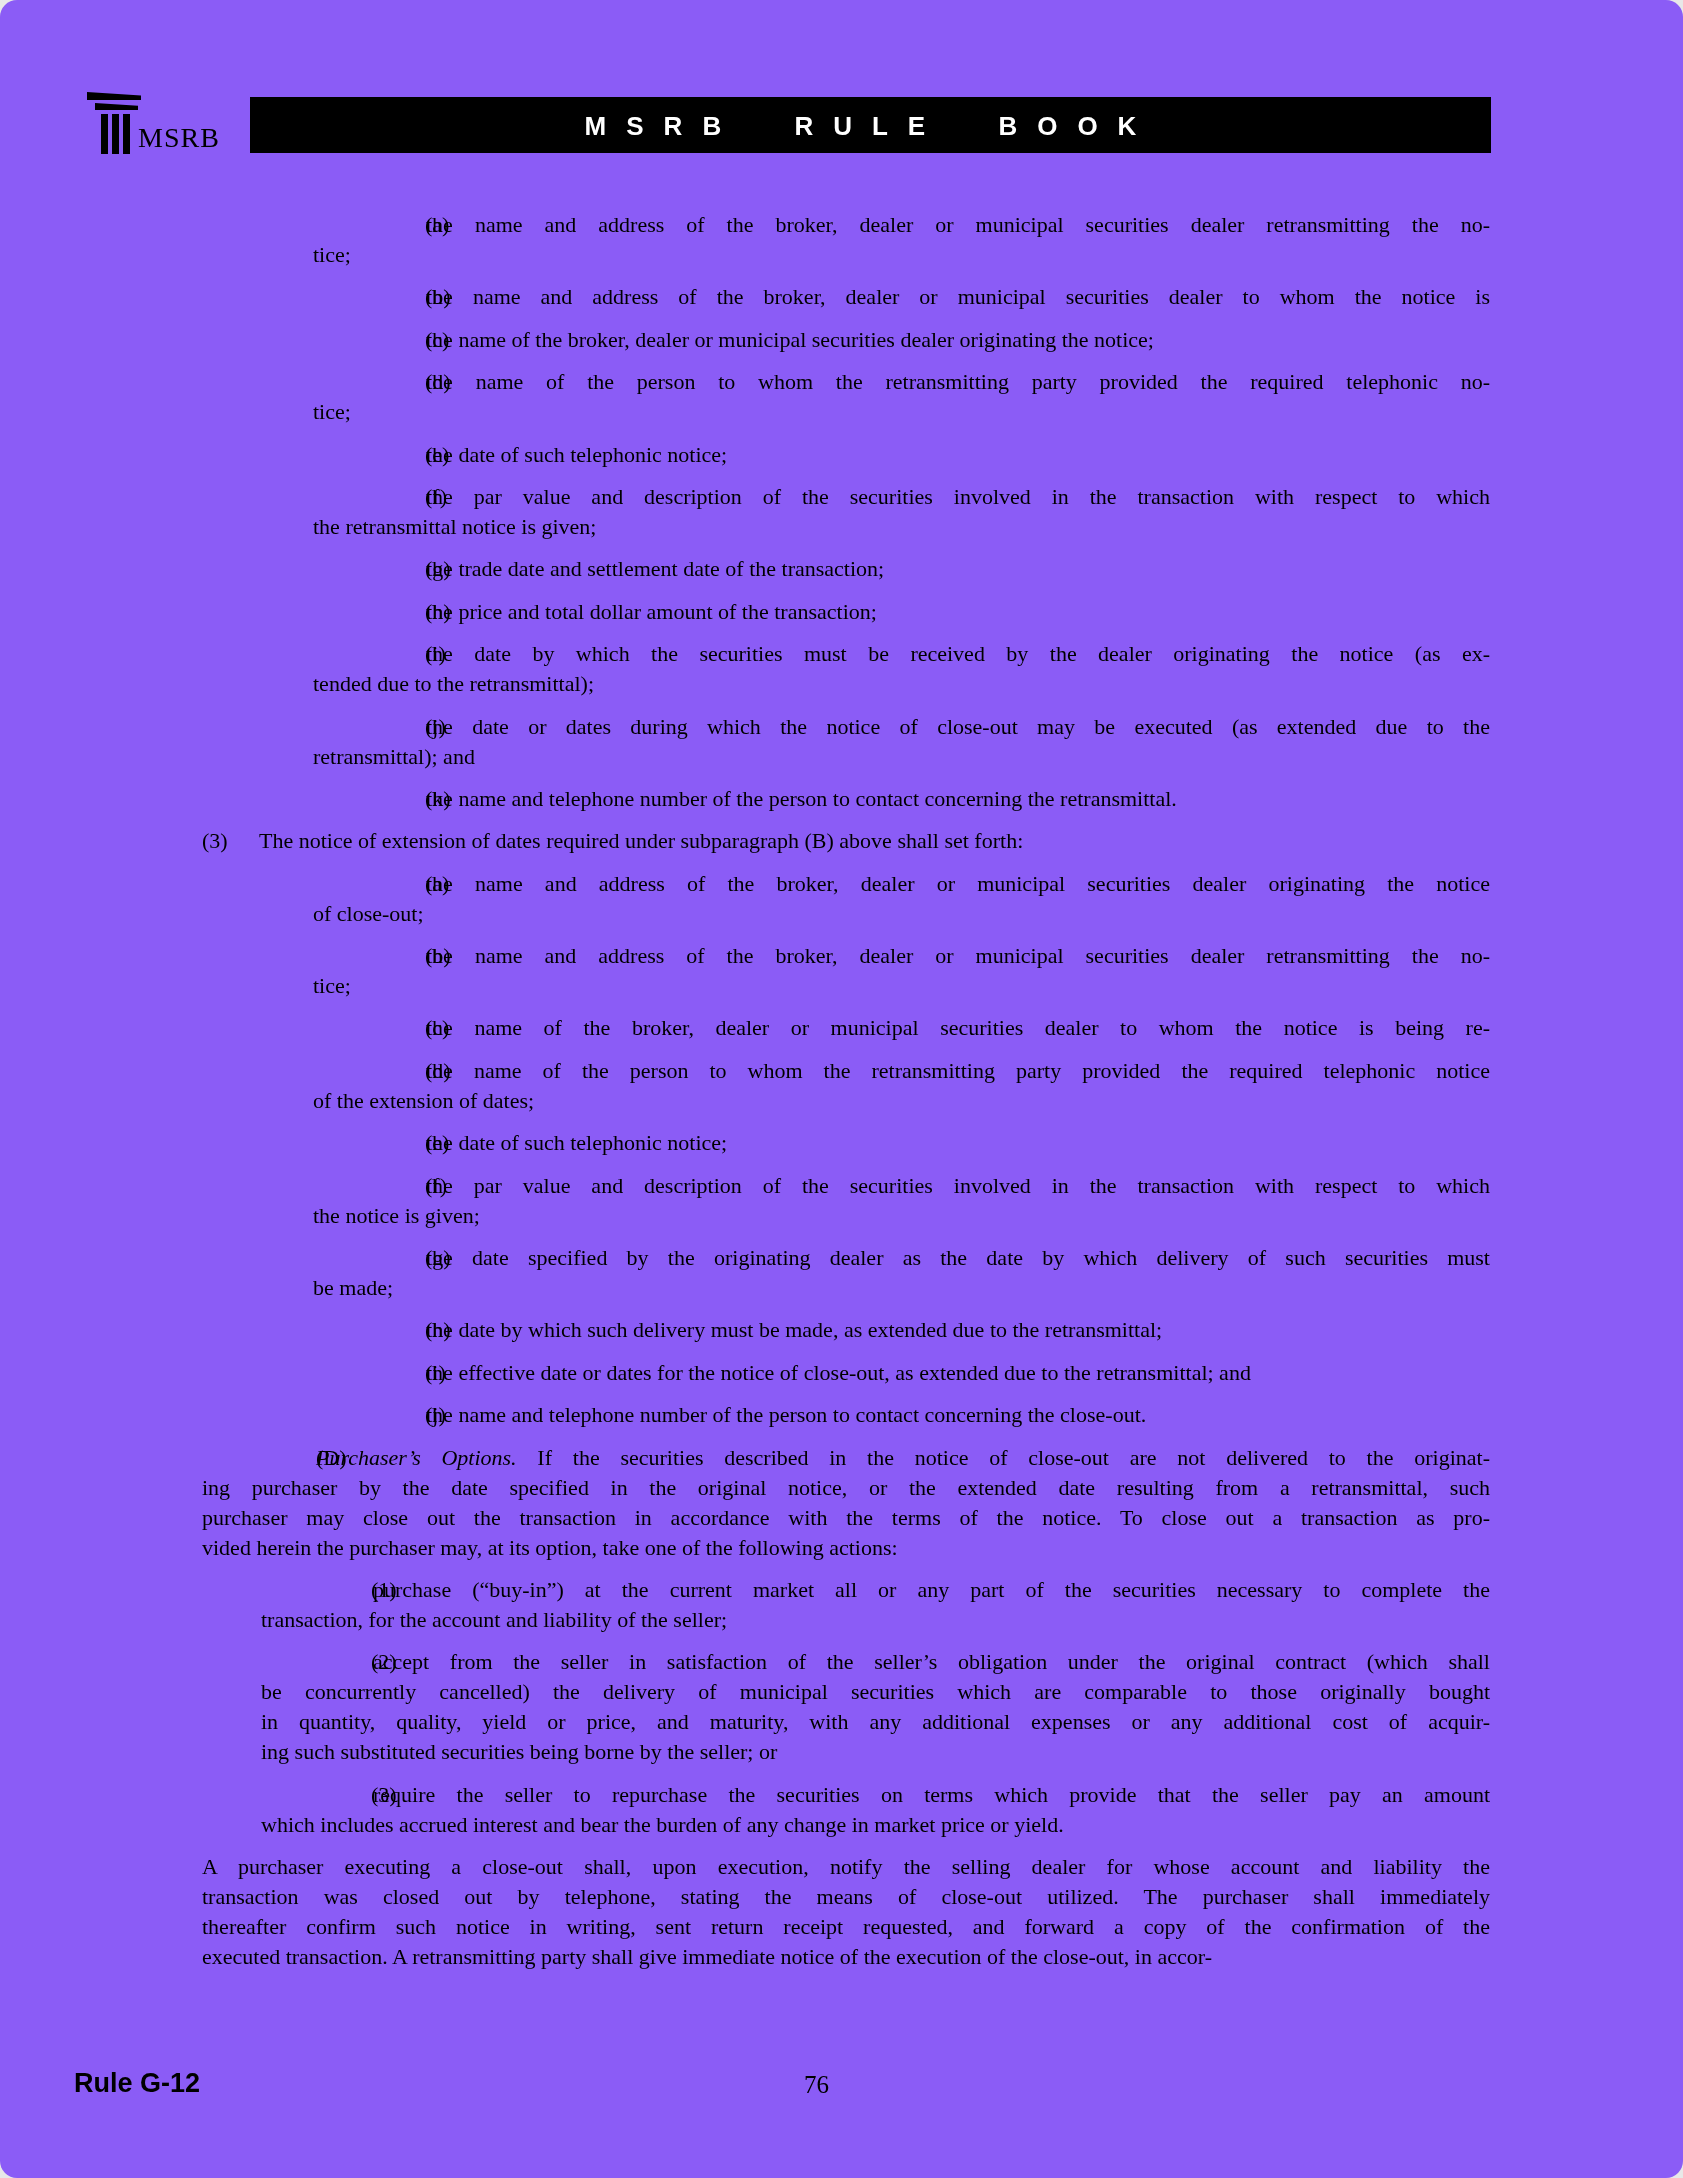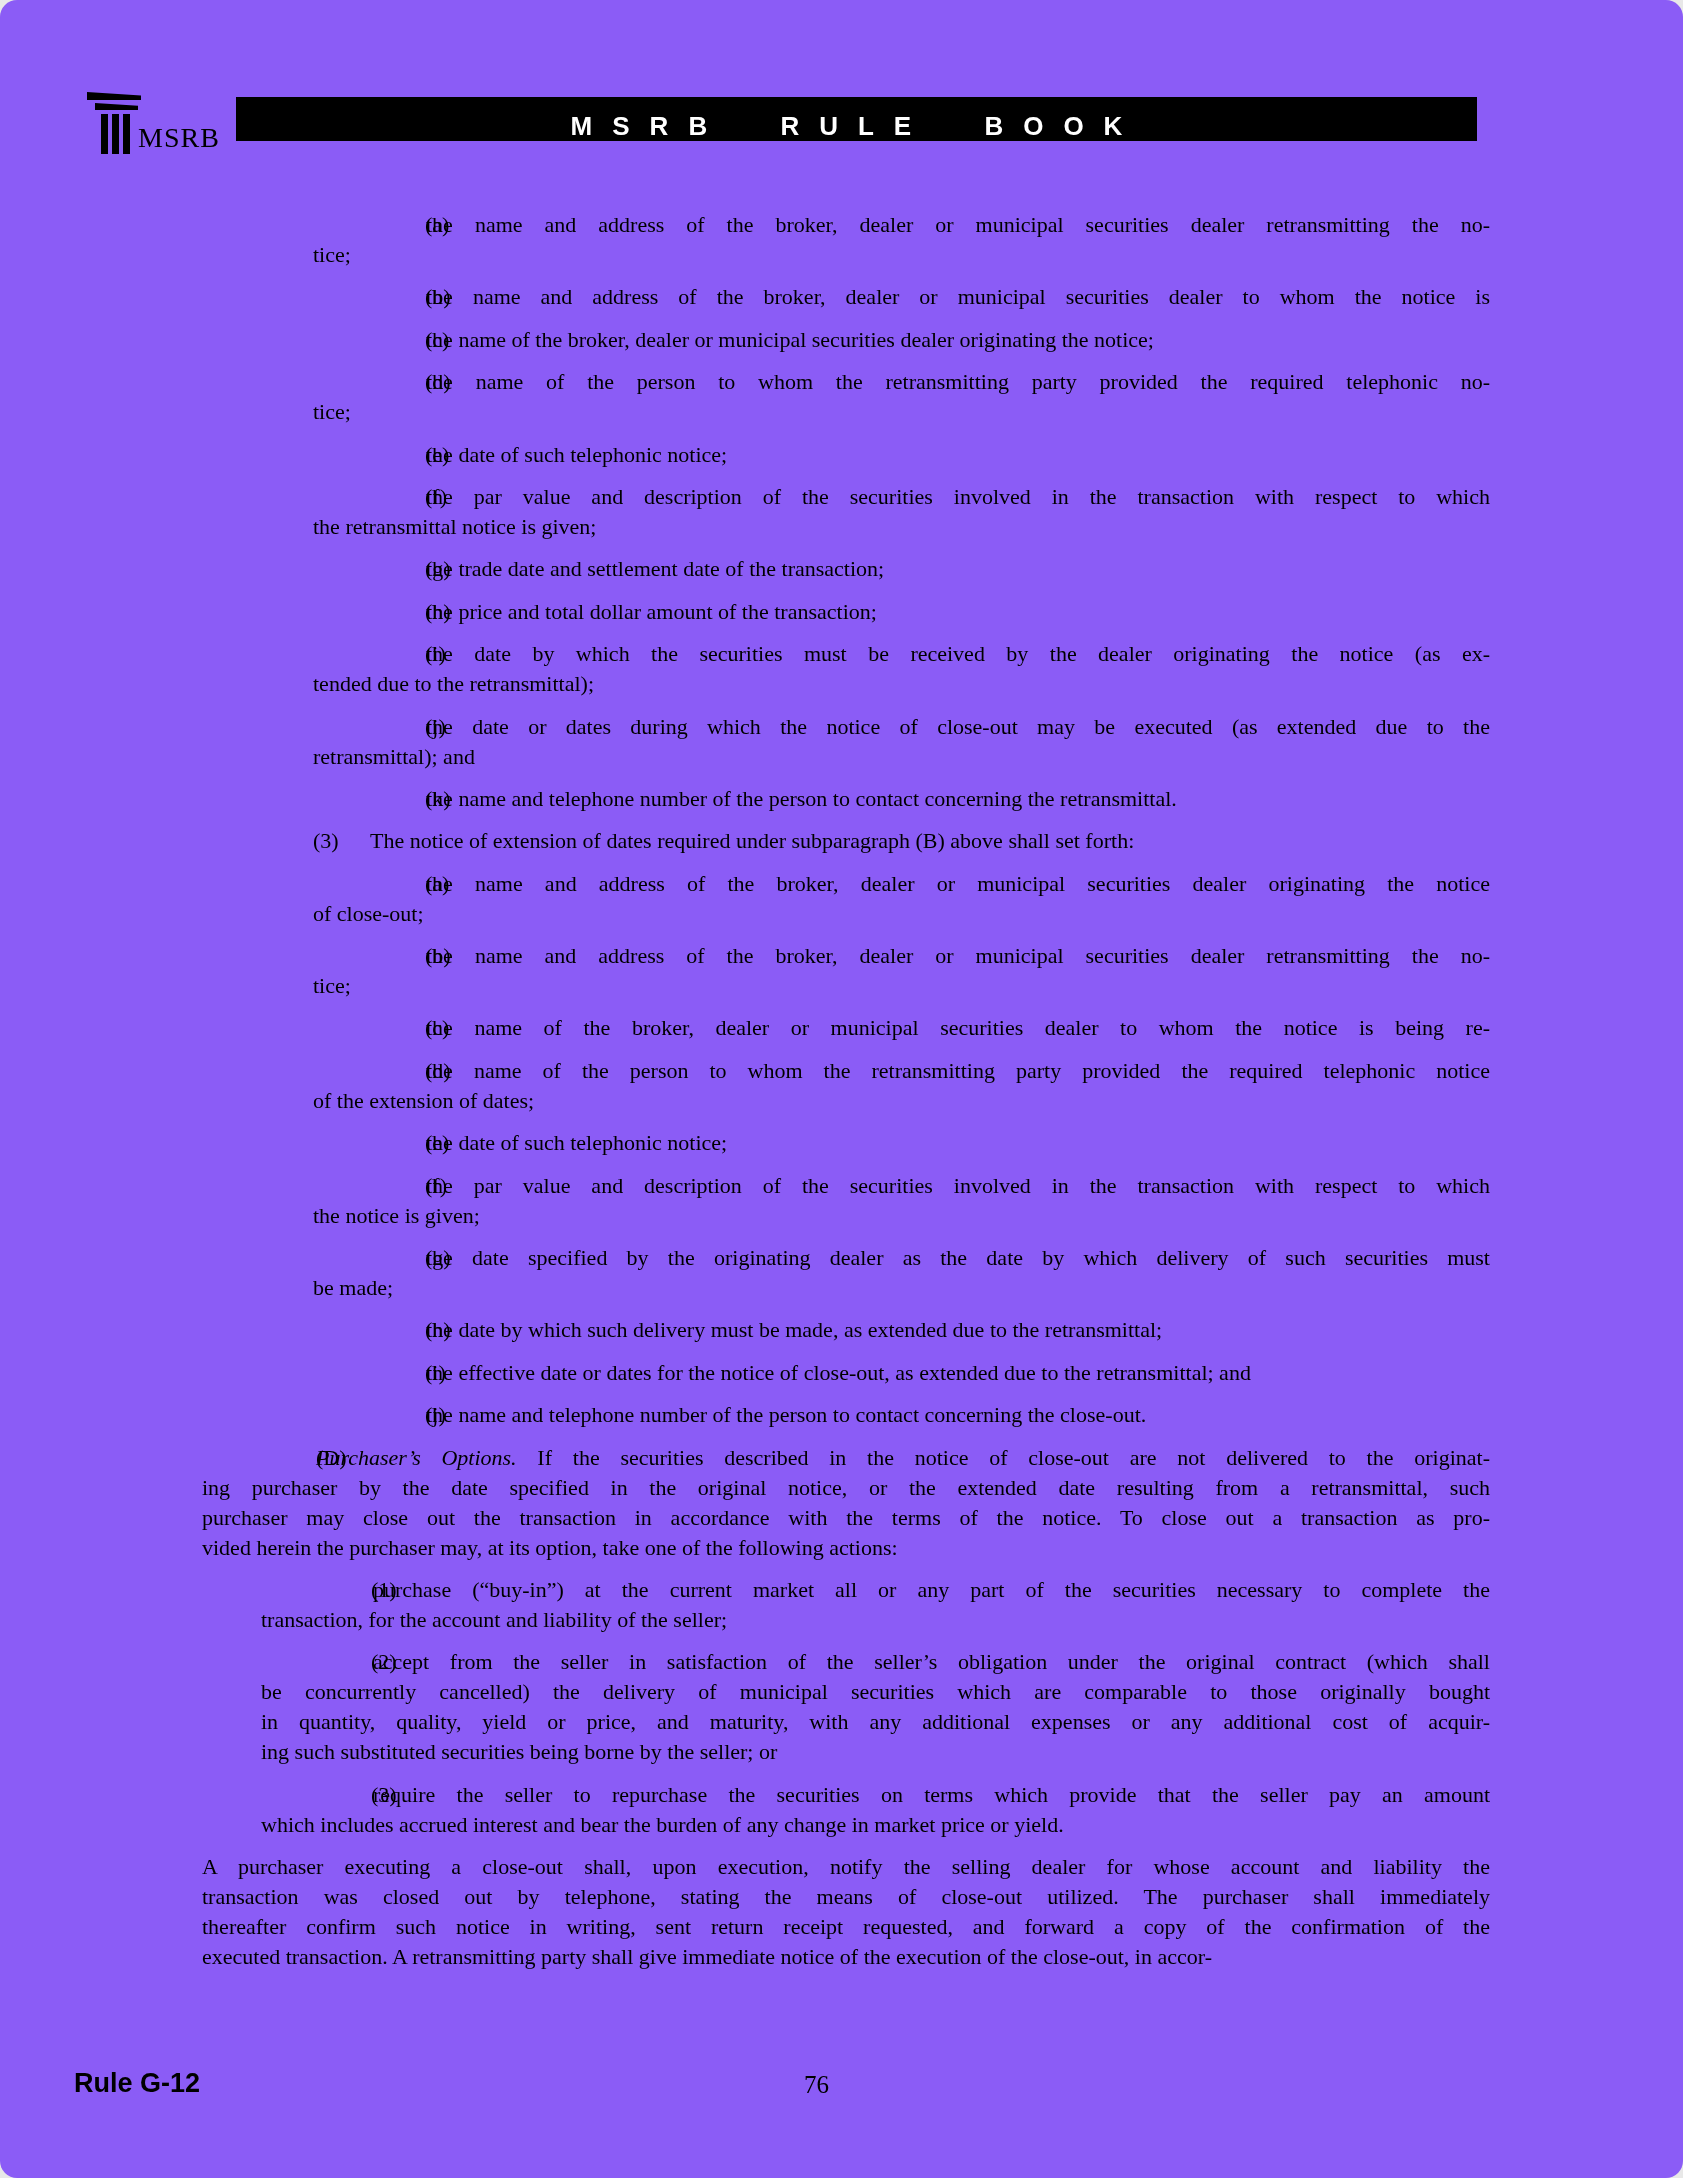--- a/index.html
+++ b/index.html
@@ -20,36 +20,36 @@
     clip-path:polygon(0 0, 100% 40%, 100% 100%, 0 100%);
   }
   .logo .shaft { position:absolute; top:23px; height:40px; width:7px; background:#000; }
   .logo .s1 { left:14px; } .logo .s2 { left:25px; } .logo .s3 { left:36px; }
   .logo .msrb-text {
     position:absolute; left:51px; top:31px; font-size:28px; letter-spacing:1px;
     font-family:"Liberation Serif","DejaVu Serif",serif;
   }
 
   .header-bar {
-    position:absolute; left:236px; top:97px; width:1241px; height:44px; background:#000;
+    position:absolute; left:250px; top:97px; width:1241px; height:56px; background:#000;
     color:#fff; text-align:center; line-height:58px;
     font-family:"Liberation Sans","DejaVu Sans",sans-serif; font-weight:bold;
     font-size:26px; letter-spacing:20px; word-spacing:26px; white-space:nowrap;
   }
 
   
   .doc-body { position:absolute; left:202px; top:210px; width:1288px; font-size:22px; }
   .para { margin:0 0 12.4px 0; }
   .line { line-height:30px; text-align:justify; text-align-last:justify; }
   .line.end { text-align-last:left; }
   .marker { display:inline-block; width:57px; }
 
   .para.subitem { margin-left:111px; }
   .para.subitem .line.first { text-indent:56px; }
-  .para.level3  { margin-left:111px; }
+  .para.level3  { }
   .para.letterD .line.first { text-indent:57px; }
   .para.ditem   { margin-left:59px; }
   .para.ditem .line.first { text-indent:55px; }
   .para.plain   { margin-left:0; }
 
   
   .footer-rule {
     position:absolute; left:74px; top:2068px; font-size:27px; font-weight:bold;
     font-family:"Liberation Sans","DejaVu Sans",sans-serif;
   }

